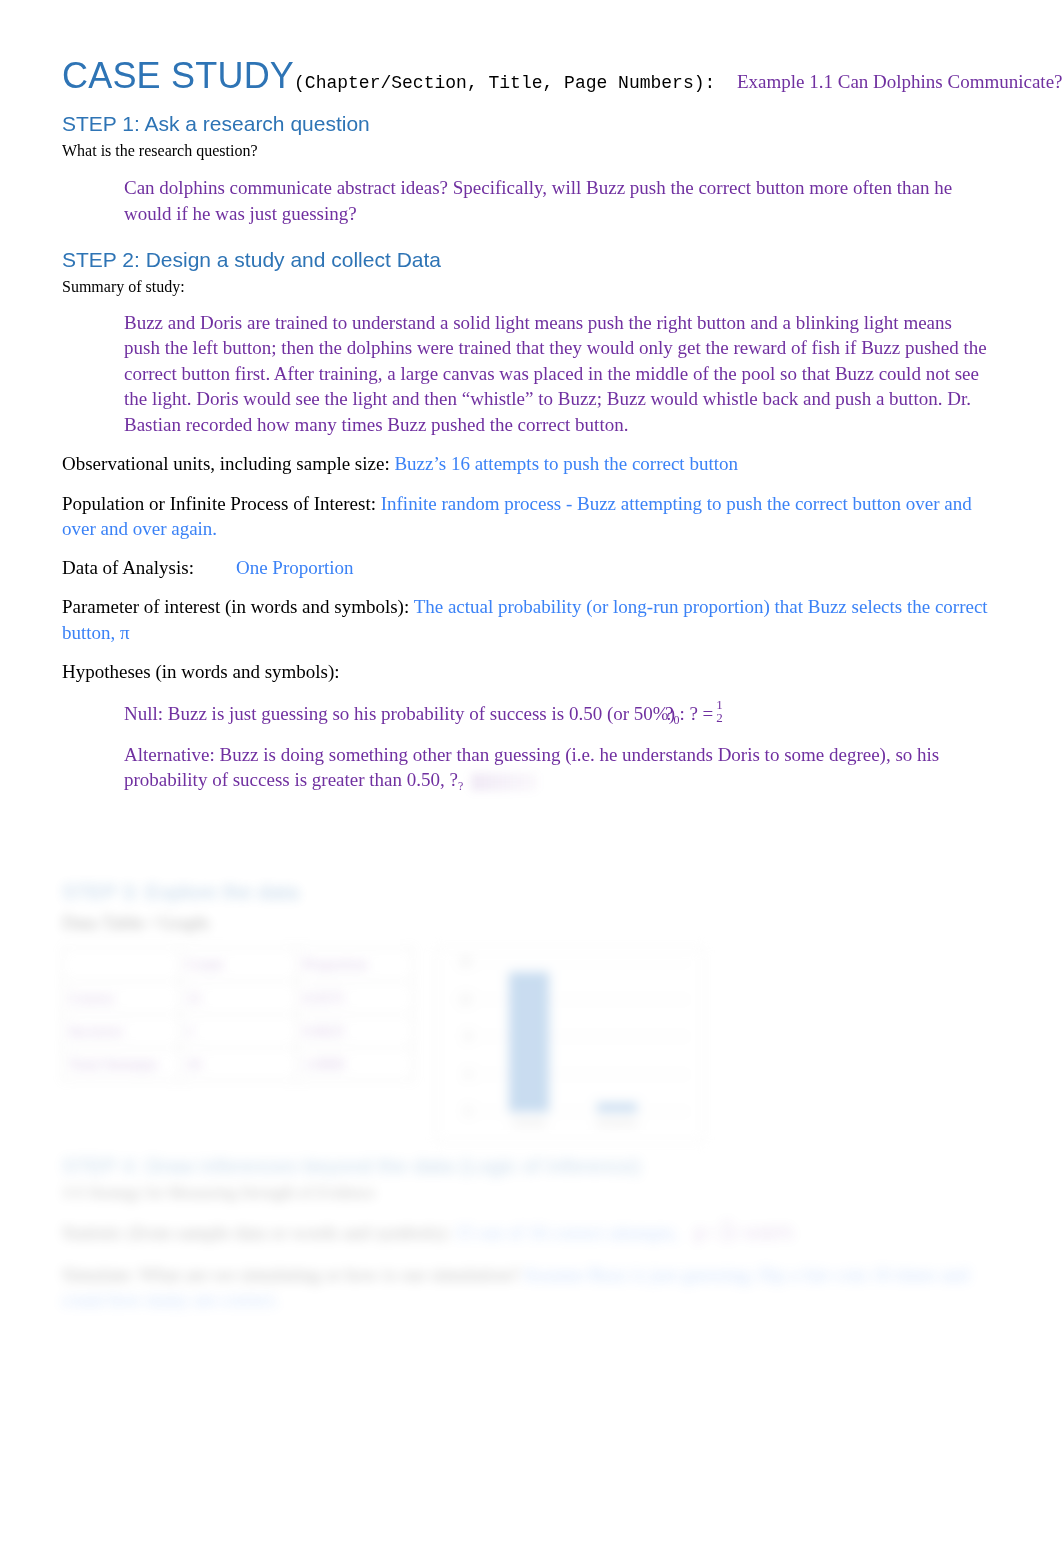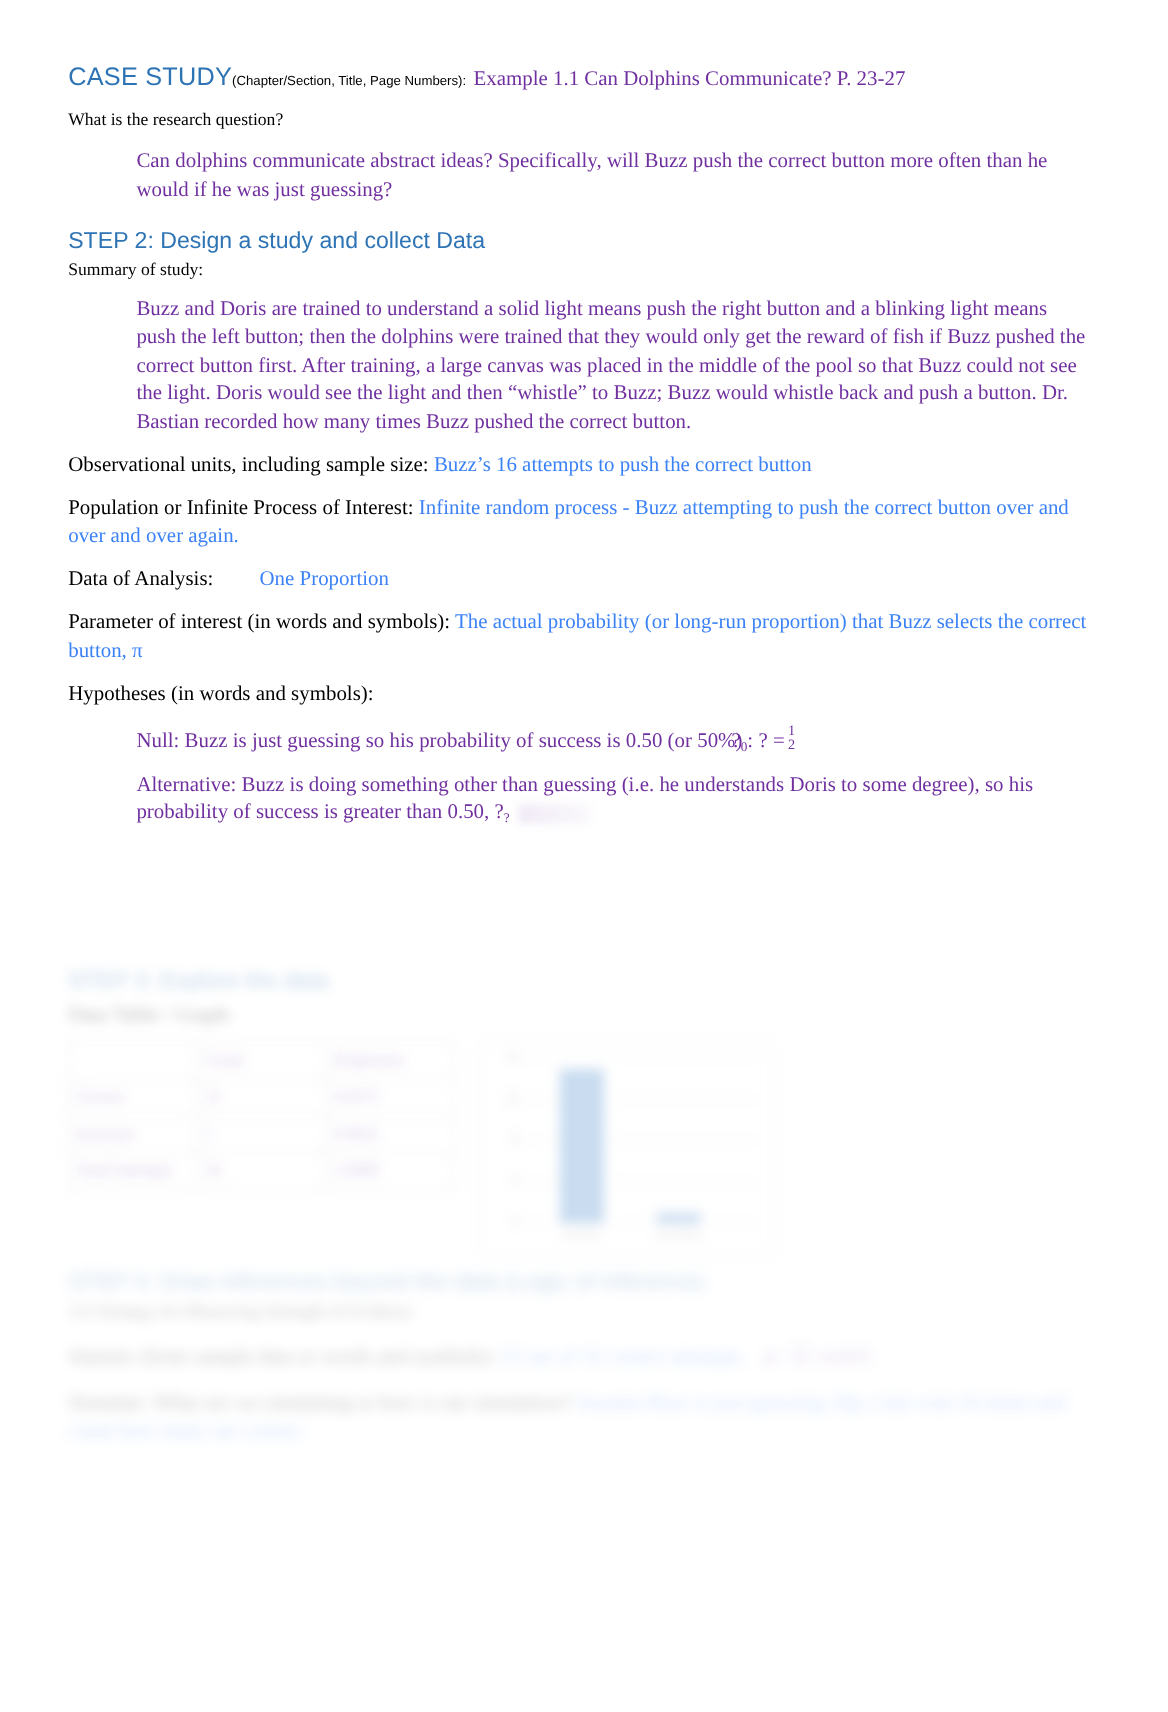--- a/index.html
+++ b/index.html
@@ -30,28 +30,28 @@
   }
 
   
   .title-line {
     line-height: 1.0;
     margin-bottom: 18px;
     white-space: nowrap;
   }
   .case-study {
     font-family: "Liberation Sans", sans-serif;
-    font-size: 23px;
+    font-size: 36px;
     color: #2E74B5;
     font-weight: 400;
     letter-spacing: 0.2px;
   }
   .title-paren {
-    font-family: Liberation Sans, sans-serif;
-    font-size: 12px;
+    font-family: Liberation Mono, monospace;
+    font-size: 18px;
     color: #000000;
   }
   .title-value {
     font-family: "Liberation Serif", serif;
     font-size: 19px;
     color: #7030A0;
   }
 
   
   h2.step {
@@ -238,20 +238,21 @@
 <body>
 
 <div class="page">
 
   <div class="content">
 
     <div class="title-line">
       <span class="case-study">CASE STUDY</span><span class="title-paren">(Chapter/Section, Title, Page Numbers):</span><span class="title-paren">&nbsp;&nbsp;</span><span class="title-value">Example 1.1 Can Dolphins Communicate? P. 23-27</span>
     </div>
 
+    <h2 class="step">STEP 1: Ask a research question</h2>
     <div class="prompt">What is the research question?</div>
     <div class="indent">Can dolphins communicate abstract ideas? Specifically, will Buzz push the correct button more often than he would if he was just guessing?</div>
 
     <h2 class="step" style="margin-top:22px;">STEP 2: Design a study and collect Data</h2>
     <div class="prompt">Summary of study:</div>
     <div class="indent" style="margin-top:12px;">Buzz and Doris are trained to understand a solid light means push the right button and a blinking light means push the left button; then the dolphins were trained that they would only get the reward of fish if Buzz pushed the correct button first. After training, a large canvas was placed in the middle of the pool so that Buzz could not see the light. Doris would see the light and then “whistle” to Buzz; Buzz would whistle back and push a button. Dr. Bastian recorded how many times Buzz pushed the correct button.</div>
 
     <div class="para">
       <span>Observational units, including sample size:</span>
       <span class="ans">Buzz’s 16 attempts to push the correct button</span>

